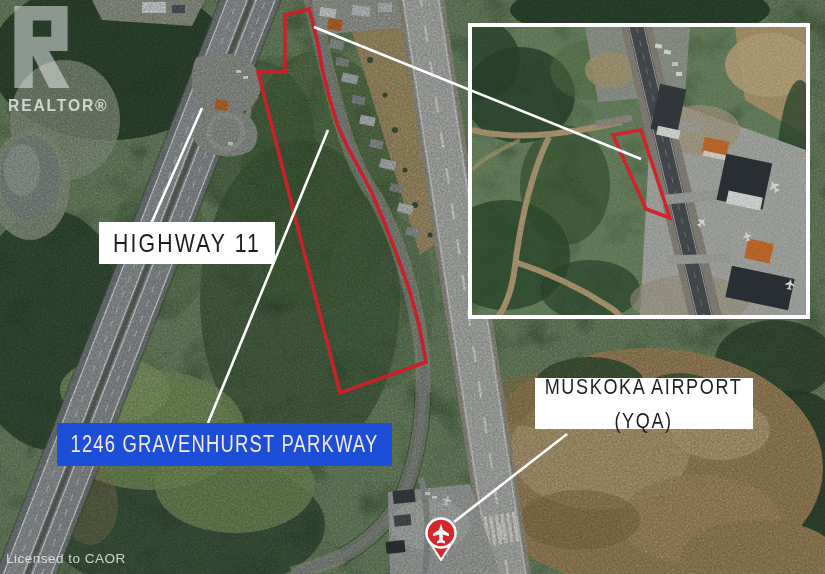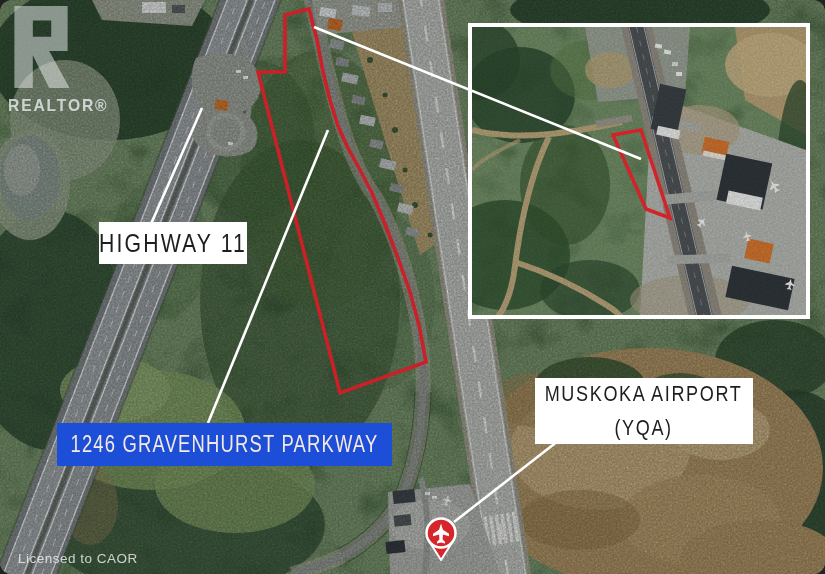--- a/index.html
+++ b/index.html
@@ -1,45 +1,45 @@
 <!DOCTYPE html>
 <html><head>
 <meta charset="utf-8">
 <style>
   html,body { margin:0; padding:0; background:#222; }
   .stage {
     position:relative; width:825px; height:574px; overflow:hidden;
-    font-family:"Liberation Sans", sans-serif; user-select:none;border-radius:12px;
+    font-family:"Liberation Sans", sans-serif; user-select:none;
   }
   .stage svg.scene { position:absolute; left:0; top:0; }
   .label {
     position:absolute; background:#ffffff; color:#1e1e1e;
     display:flex; align-items:center; justify-content:center;
     text-align:center; white-space:nowrap; overflow:visible;
   }
   .cond { display:inline-block; transform:scaleX(var(--sx,0.83)); letter-spacing:var(--ls,2px); }
-  .label-highway { left:99px; top:222px; width:148px; height:42px; font-size:25px;justify-content:center; }
+  .label-highway { left:99px; top:222px; width:176px; height:42px; font-size:25px;justify-content:center; }
   .label-highway .cond { --sx:0.85; --ls:2.5px; }
   .label-property {
     left:57px; top:423px; width:335px; height:43px;
     background:#1d4ed8; color:#f5eae3; font-size:23px;
   }
   .label-property .cond { --sx:0.80; --ls:1.5px; }
-  .label-airport { left:535px; top:378px; width:218px; height:66px; font-size:22px; line-height:26px; flex-direction:column;gap:8px; }
+  .label-airport { left:535px; top:378px; width:218px; height:51px; font-size:22px; line-height:26px; flex-direction:column;gap:8px; }
   .label-airport .cond { --sx:0.82; --ls:2px; }
   .realtor { position:absolute; left:8px; top:4px; width:140px; }
   .realtor .rglyph { opacity:0.52; }
   .realtor .wordmark {
     display:block; margin-top:2px; font-size:17px; font-weight:bold;
     color:rgba(233,239,238,0.8); white-space:nowrap;
   }
   .realtor .wordmark .cond { --sx:0.92; --ls:2px; transform-origin:left center; }
   .license {
     position:absolute; left:6px; top:551px; font-size:13.5px;
-    color:rgba(242,246,243,0.8); letter-spacing:0.5px;margin-left:12px;
+    color:rgba(242,246,243,0.8); letter-spacing:0.5px;
   }
 </style>
 </head>
 <body>
 
 <div class="stage">
 
 <svg class="scene" width="825" height="574" viewBox="0 0 825 574">
   <defs>
     <filter id="grain" x="-5%" y="-5%" width="110%" height="110%">

